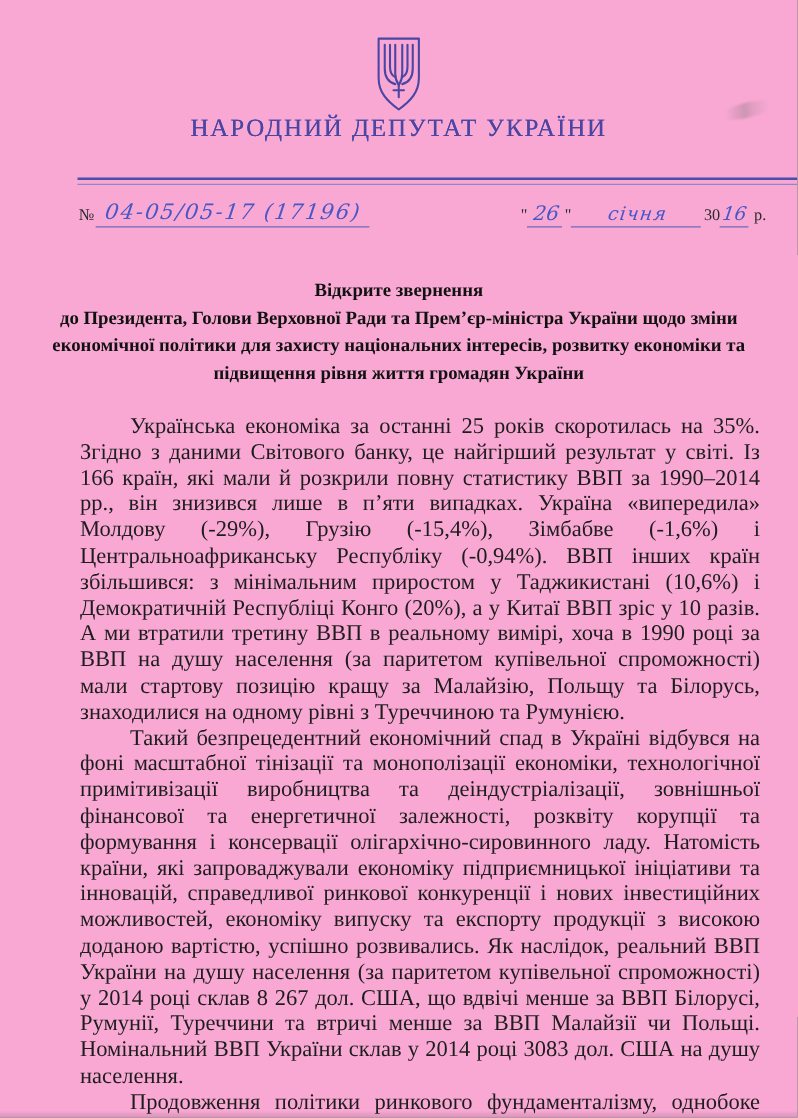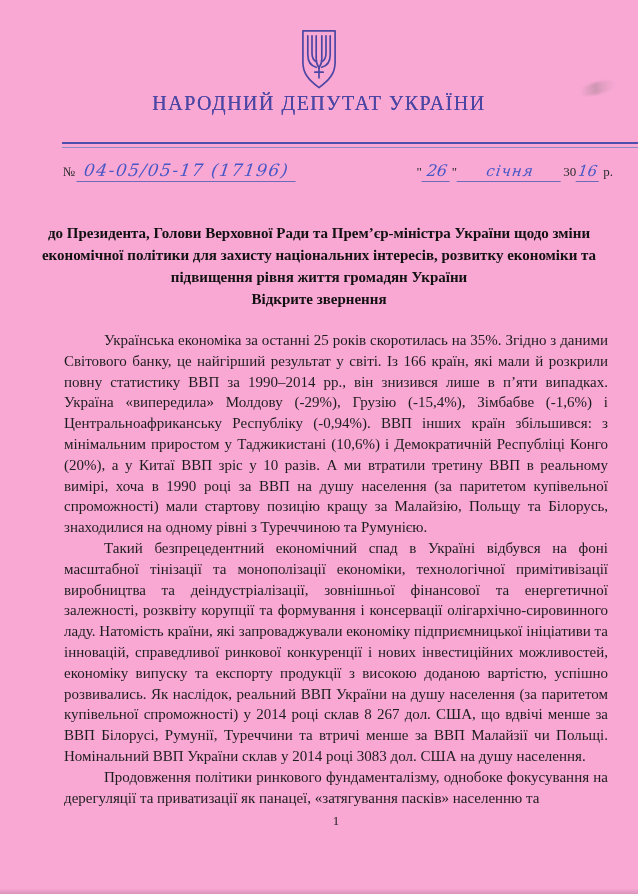--- a/index.html
+++ b/index.html
@@ -84,21 +84,21 @@
     color:#111;
   }
   
   .body-text{
     position:absolute;top:330px;left:64px;right:30px;
   }
   .body-text p{
     margin:0;
     text-align:justify;
     text-indent:40px;
-    font-size:15px;
+    font-size:18px;
     line-height:20.8px;
     color:#1d1d1d;
   }
   .page-number{
     text-align:center;
     font-size:13px;
     margin-top:5px;
     color:#222;
   }
   
@@ -159,22 +159,22 @@
       <span class="hw hw-day">26</span>
       <span class="printed">"</span>
       <span class="hw hw-month">січня</span>
       <span class="printed">30</span>
       <span class="hw hw-year">16</span>
       <span class="printed">р.</span>
     </div>
   </div>
 
   <div class="open-heading">
+    <div>Відкрите звернення</div>
     <div>до Президента, Голови Верховної Ради та Прем’єр-міністра України щодо зміни економічної політики для захисту національних інтересів, розвитку економіки та підвищення рівня життя громадян України</div>
-    <div>Відкрите звернення</div>
   </div>
 
   <div class="body-text">
     <p>Українська економіка за останні 25 років скоротилась на 35%. Згідно з даними Світового банку, це найгірший результат у світі. Із 166 країн, які мали й розкрили повну статистику ВВП за 1990–2014 рр., він знизився лише в п’яти випадках. Україна «випередила» Молдову (-29%), Грузію (-15,4%), Зімбабве (-1,6%) і Центральноафриканську Республіку (-0,94%). ВВП інших країн збільшився: з мінімальним приростом у Таджикистані (10,6%) і Демократичній Республіці Конго (20%), а у Китаї ВВП зріс у 10 разів. А ми втратили третину ВВП в реальному вимірі, хоча в 1990 році за ВВП на душу населення (за паритетом купівельної спроможності) мали стартову позицію кращу за Малайзію, Польщу та Білорусь, знаходилися на одному рівні з Туреччиною та Румунією.</p>
     <p>Такий безпрецедентний економічний спад в Україні відбувся на фоні масштабної тінізації та монополізації економіки, технологічної примітивізації виробництва та деіндустріалізації, зовнішньої фінансової та енергетичної залежності, розквіту корупції та формування і консервації олігархічно-сировинного ладу. Натомість країни, які запроваджували економіку підприємницької ініціативи та інновацій, справедливої ринкової конкуренції і нових інвестиційних можливостей, економіку випуску та експорту продукції з високою доданою вартістю, успішно розвивались. Як наслідок, реальний ВВП України на душу населення (за паритетом купівельної спроможності) у 2014 році склав 8 267 дол. США, що вдвічі менше за ВВП Білорусі, Румунії, Туреччини та втричі менше за ВВП Малайзії чи Польщі. Номінальний ВВП України склав у 2014 році 3083 дол. США на душу населення.</p>
     <p>Продовження політики ринкового фундаменталізму, однобоке фокусування на дерегуляції та приватизації як панацеї, «затягування пасків» населенню та</p>
     <div class="page-number">1</div>
   </div>
 
   <div class="scan-edge"></div>

